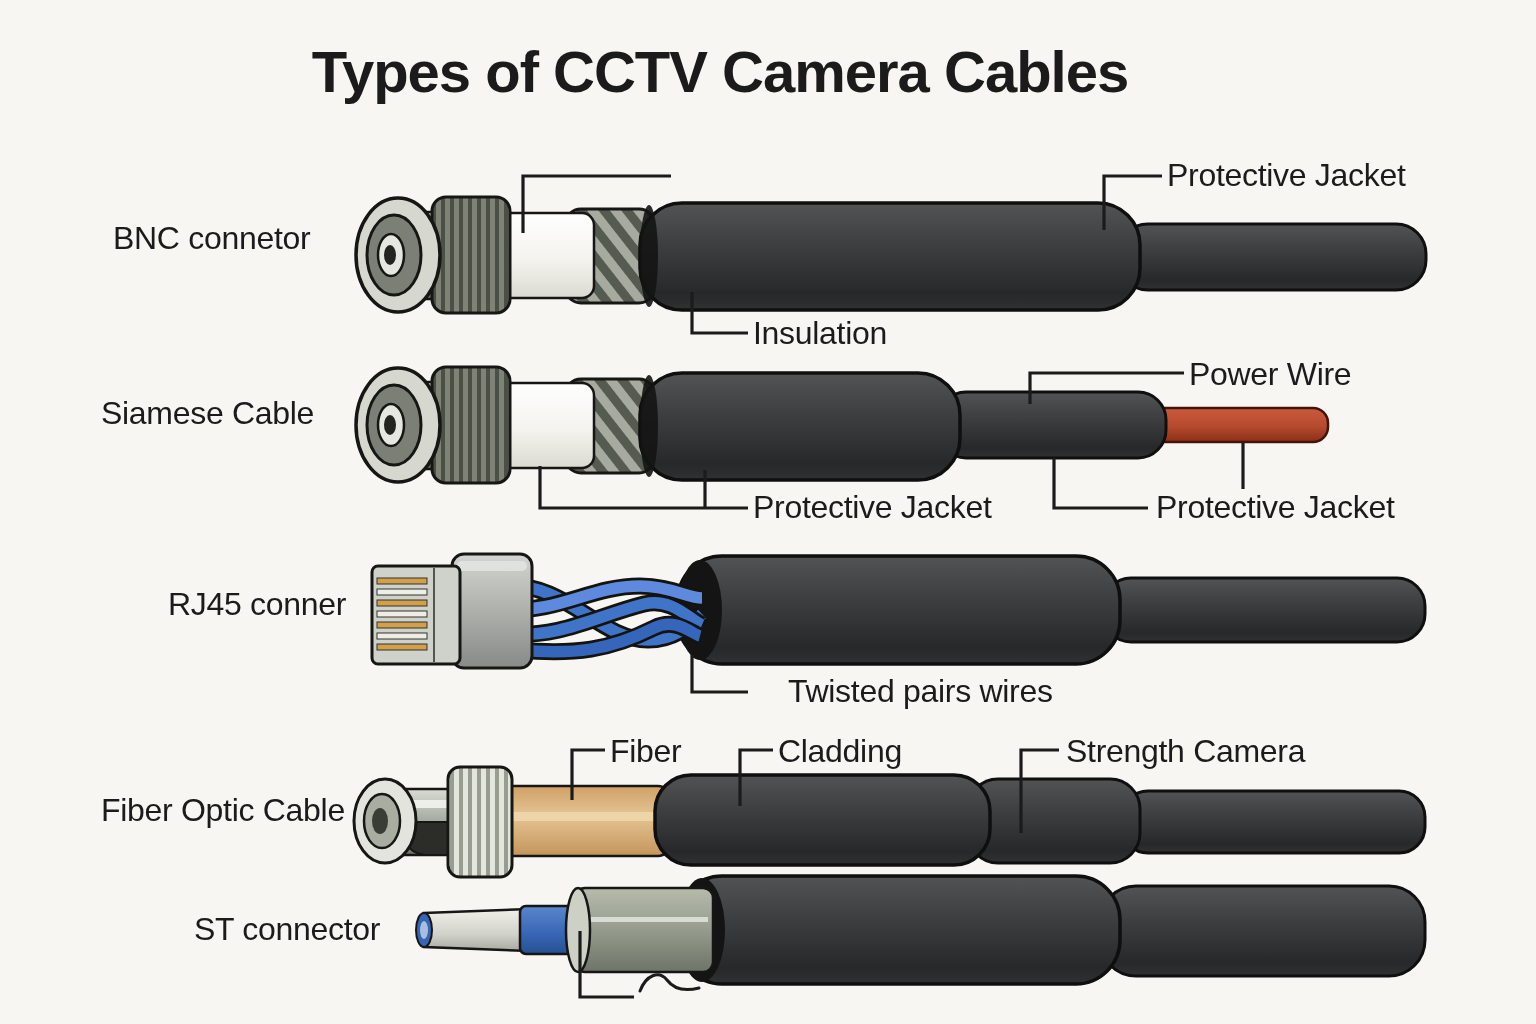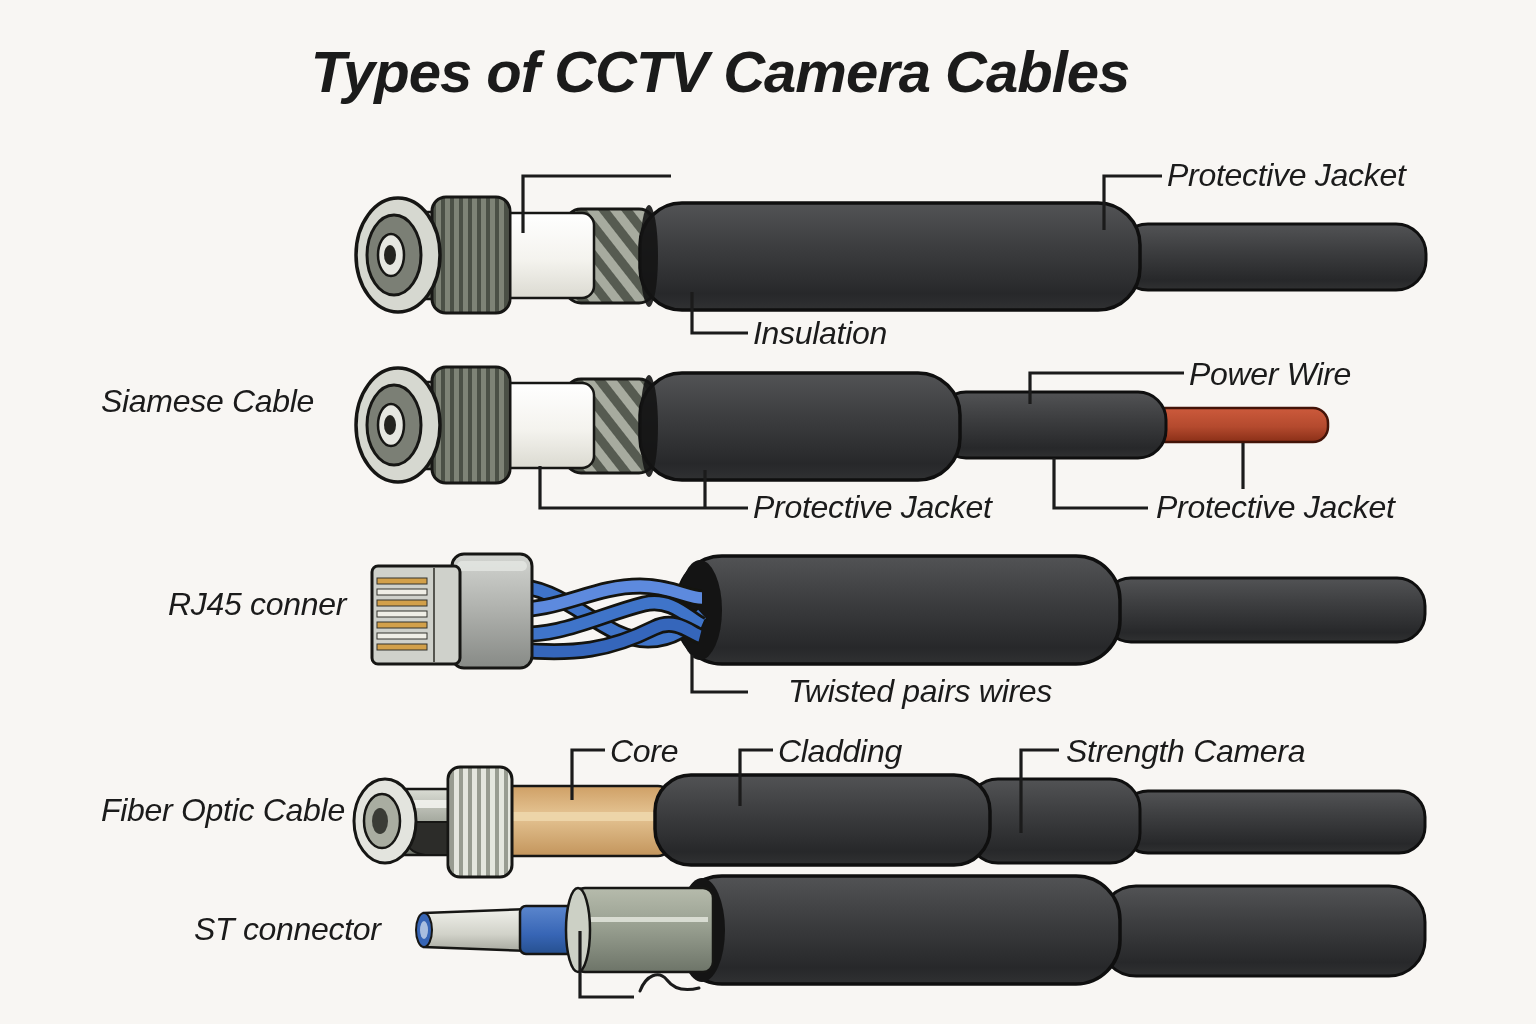--- a/index.html
+++ b/index.html
@@ -5,21 +5,20 @@
   html,body{margin:0;padding:0;}
   body{
     background:var(--c-background,#f8f6f3);
     font-family:"Liberation Sans","DejaVu Sans",sans-serif;
   }
   #canvas{
     position:relative;
     width:1536px;height:1024px;
     background:var(--c-background,#f8f6f3);
     overflow:hidden;
-    font-style:italic;
   }
   #art{position:absolute;left:0;top:0;}
   .lbl{
     position:absolute;
     color:var(--c-ink,#1b1b1b);
     font-size:32px;
     line-height:1.08;
     white-space:nowrap;
     letter-spacing:-0.3px;
   }
@@ -206,28 +205,29 @@
       <path d="M605 750 L572 750 L572 800"></path>
       <path d="M773 750 L740 750 L740 806"></path>
       <path d="M1059 750 L1021 750 L1021 833"></path>
       <path d="M580 931 L580 997 L634 997"></path>
       <path d="M640 991 C646 975 659 970 667 980 C673 988 683 992 699 988" stroke-width="3" stroke-linecap="round"></path>
     </g>
   </svg>
 
   <div class="title">Types of CCTV Camera Cables</div>
 
-  <div class="lbl" style="left:101px;top:384px;">Siamese Cable</div>
+  <div class="lbl" style="left:113px;top:221px;">BNC connetor</div>
+  <div class="lbl" style="left:101px;top:396px;">Siamese Cable</div>
   <div class="lbl" style="left:168px;top:587px;text-align:right;">RJ45 conner</div>
   <div class="lbl" style="left:101px;top:793px;">Fiber Optic Cable</div>
   <div class="lbl" style="left:194px;top:912px;">ST connector</div>
 
   <div class="lbl" style="left:1167px;top:158px;">Protective Jacket</div>
   <div class="lbl" style="left:753px;top:316px;">Insulation</div>
   <div class="lbl" style="left:1189px;top:357px;">Power Wire</div>
   <div class="lbl" style="left:753px;top:490px;">Protective Jacket</div>
   <div class="lbl" style="left:1156px;top:490px;">Protective Jacket</div>
   <div class="lbl" style="left:788px;top:674px;">Twisted pairs wires</div>
-  <div class="lbl" style="left:610px;top:734px;">Core</div>
+  <div class="lbl" style="left:610px;top:734px;">Fiber</div>
   <div class="lbl" style="left:778px;top:734px;">Cladding</div>
   <div class="lbl" style="left:1066px;top:734px;">Strength Camera</div>
 
 </div>
 
 </body></html>

